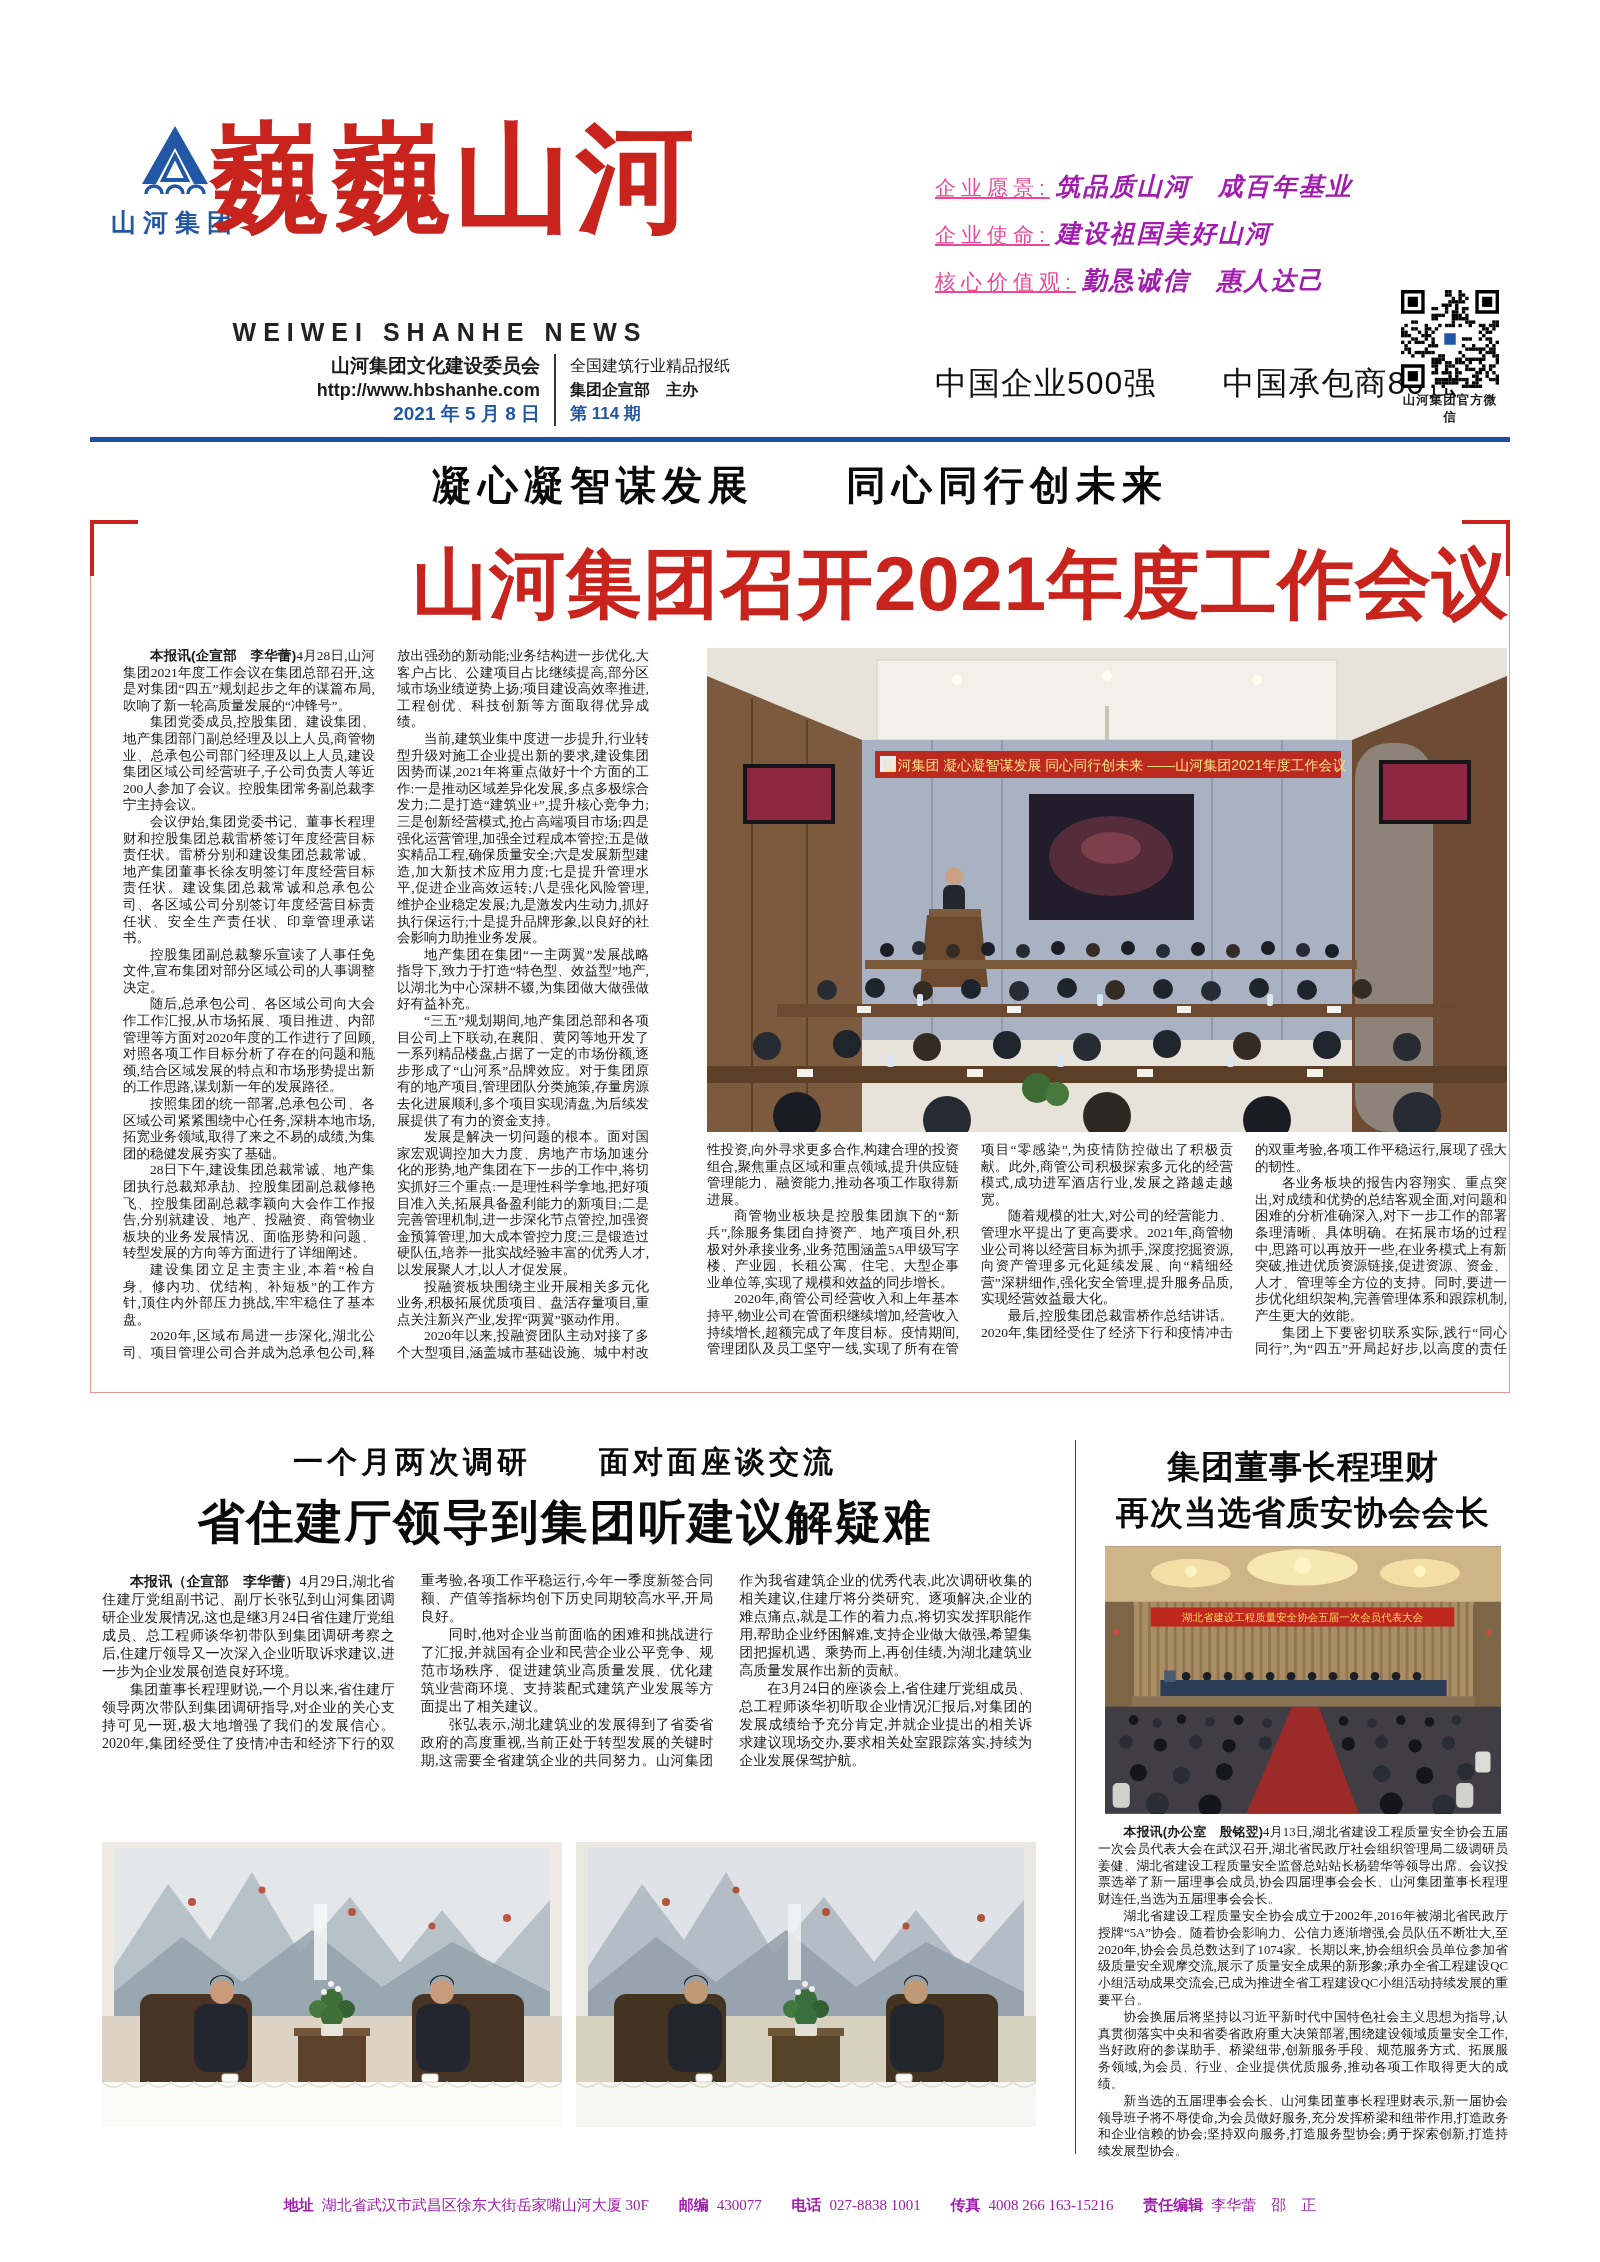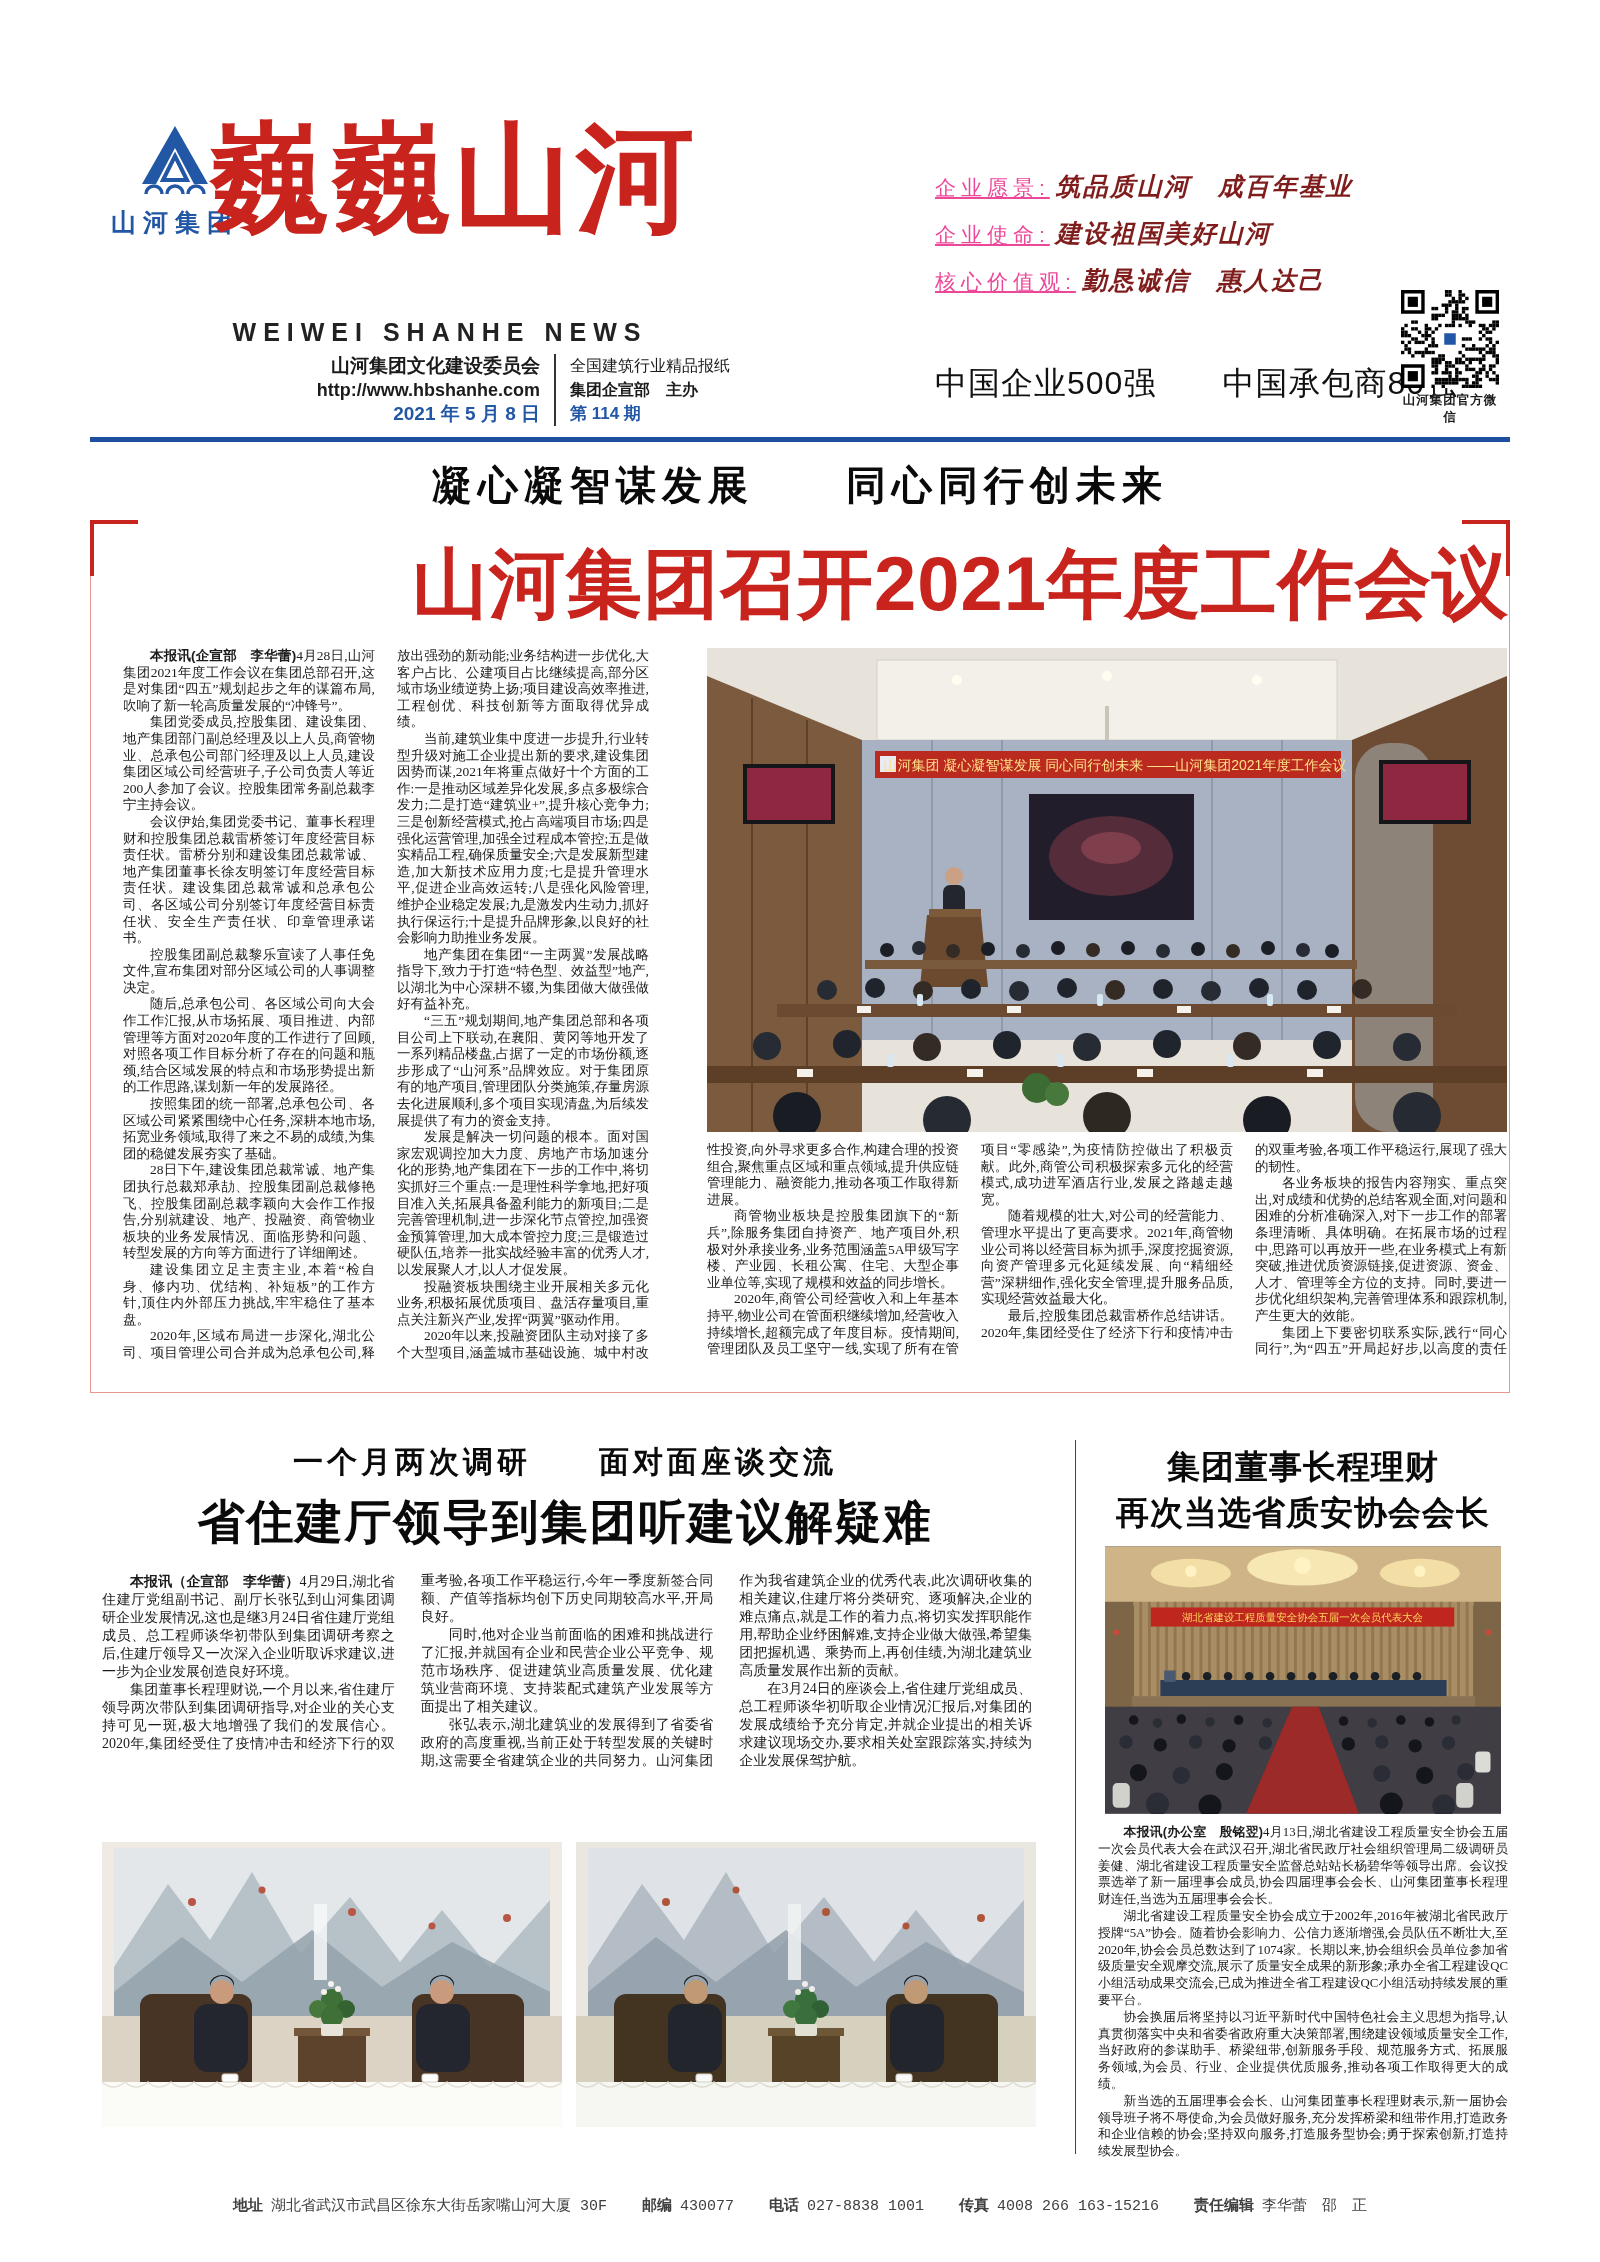--- a/index.html
+++ b/index.html
@@ -20,21 +20,21 @@
   .pub-left div,.pub-right div{line-height:24px;}
   .pub-name{font-size:19px;font-weight:bold;}
   .pub-url{font-size:18px;font-weight:bold;}
   .pub-date{font-size:19px;font-weight:bold;color:#2257a5;}
   .tagline{font-size:16px;font-weight:normal;}
   .sponsor{font-size:16px;font-weight:bold;}
   .issue-no{font-size:17px;font-weight:bold;color:#2257a5;}
   .slogans{position:absolute;left:845px;top:70px;width:470px;}
   .slogan-row{display:flex;align-items:baseline;margin-bottom:14px;white-space:nowrap;}
   .slogan-label{font-family:"Liberation Sans",sans-serif;font-size:21px;letter-spacing:5px;color:#ec4899;flex:none;text-decoration:underline;}
-  .slogan-value{font-size:25px;font-weight:bold;font-style:italic;color:#7f1d1d;margin-left:6px;letter-spacing:2px;}
+  .slogan-value{font-size:25px;font-weight:bold;font-style:italic;color:#a21caf;margin-left:6px;letter-spacing:2px;}
   .honors{position:absolute;left:845px;top:262px;font-family:"Liberation Sans",sans-serif;font-size:32px;font-weight:500;
           letter-spacing:1px;color:#111;}
   .qr-block{position:absolute;left:1308px;top:190px;width:104px;text-align:center;}
   .qr-block svg{display:block;margin:0 auto;background:#fff;}
   .qr-caption{font-family:"Liberation Sans",sans-serif;font-size:12.5px;font-weight:bold;margin-top:4px;letter-spacing:1px;}
   .blue-rule{position:absolute;left:90px;top:437px;width:1420px;height:5px;background:#1e4f9e;}
   
   .main-kicker{position:absolute;left:90px;top:458px;width:1420px;text-align:center;
                font-family:Liberation Serif, serif;font-size:40px;font-weight:900;letter-spacing:6px;color:#0a0a0a;}
   .article-frame{position:absolute;left:90px;top:520px;width:1418px;height:872px;
@@ -64,22 +64,22 @@
   .photo-row{display:flex;gap:14px;margin:12px 8px 0 12px;}
   .photo-row svg{flex:none;}
   .section-divider{position:absolute;left:985px;top:4px;height:714px;border-left:1.5px solid #444;}
   .right-article{position:absolute;left:1008px;top:0;width:410px;}
   .right-headline{text-align:center;font-family:"Liberation Sans",sans-serif;font-size:33px;line-height:46px;
                   font-weight:900;color:#0a0a0a;letter-spacing:1px;margin-top:8px;}
   .conf-photo-box{margin:10px auto 0 auto;width:396px;height:268px;overflow:hidden;}
   .right-body{margin-top:10px;height:336px;overflow:hidden;}
   .right-body p{font-size:12.8px;line-height:16.8px;}
   
-  .footer{position:absolute;left:90px;top:2196px;width:1420px;text-align:center;font-family:Liberation Mono, monospace;
-          font-size:15px;color:#404040;}
+  .footer{position:absolute;left:90px;top:2196px;width:1420px;text-align:center;font-family:Liberation Serif, serif;
+          font-size:15px;color:#a21caf;}
   .footer b{font-weight:bold;margin-left:26px;}
   .footer b:first-child{margin-left:0;}
   .footer span{margin-left:8px;}
 </style>
 </head>
 <body>
 
 <div class="page">
 
   <div class="header">

